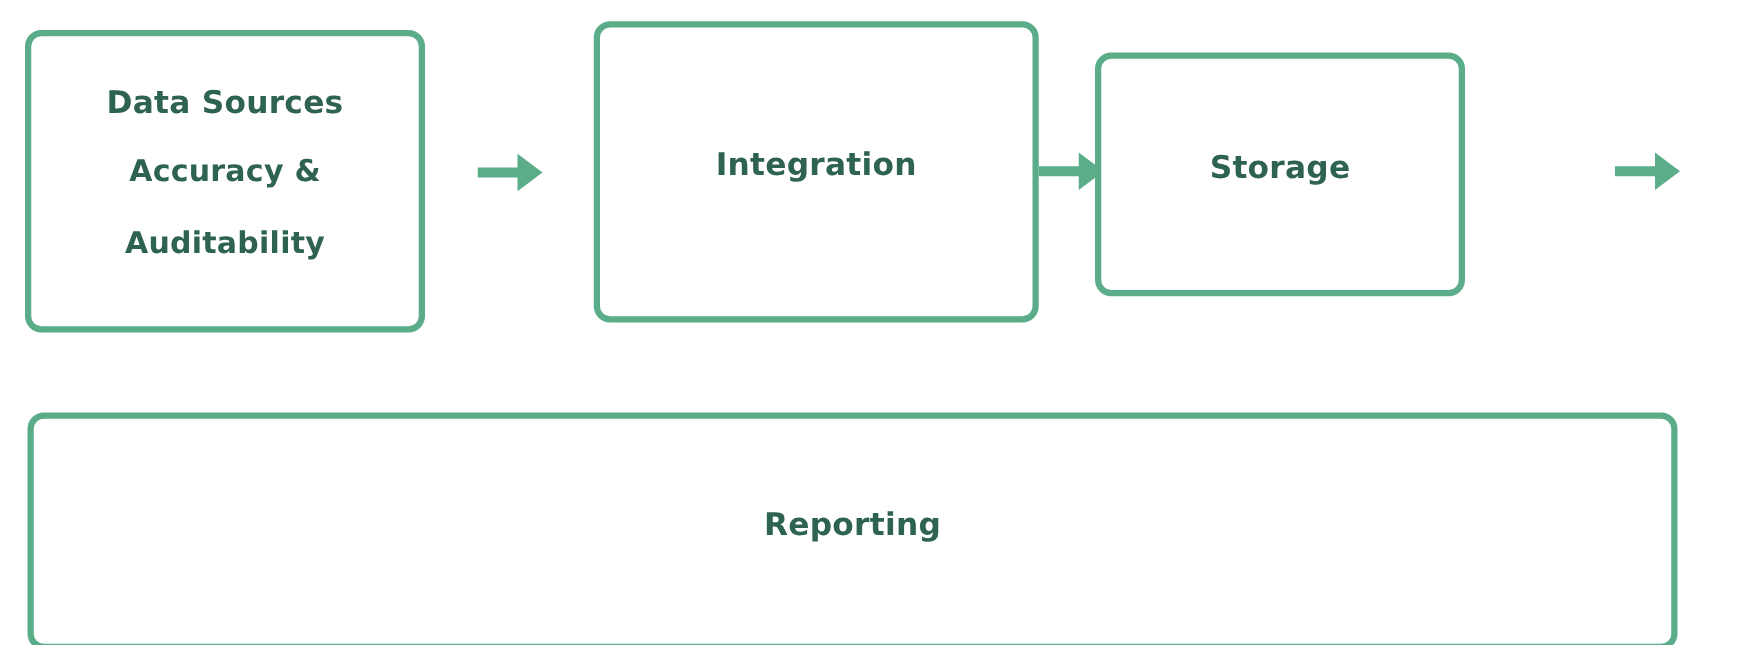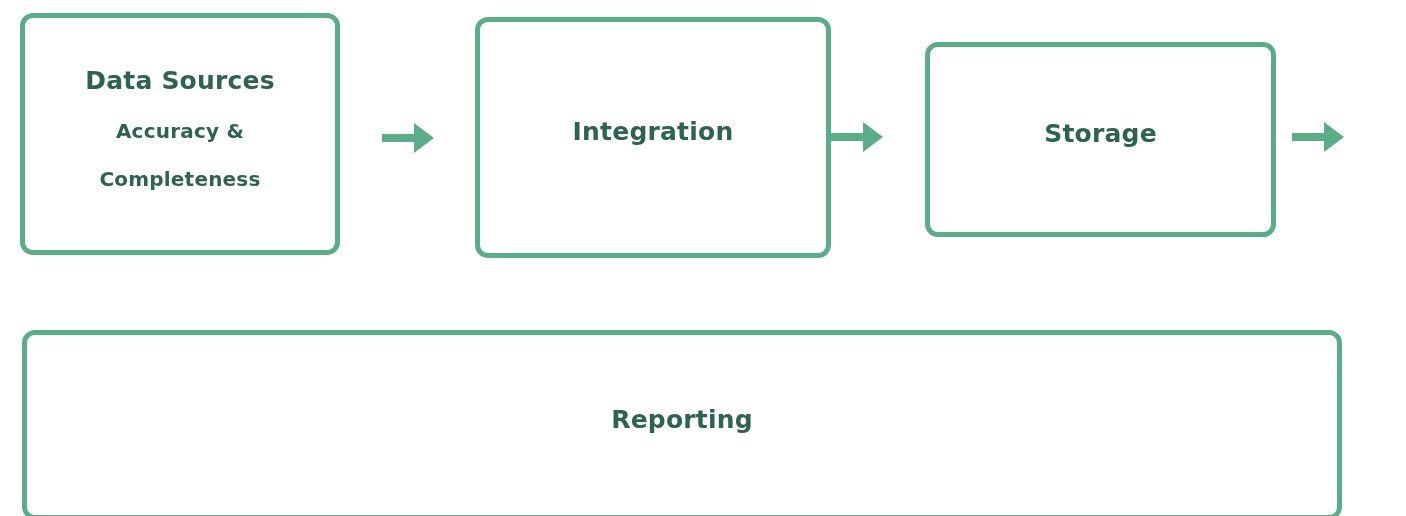--- a/index.html
+++ b/index.html
@@ -33,30 +33,30 @@
   }
   .node-title {
     font-size: 25px;
     font-weight: bold;
     color: var(--color-text);
     line-height: 1.3;
     margin-bottom: 10px;
     letter-spacing: 0.2px;
   }
   .node-subtitle {
-    font-size: 20px;
+    font-size: 24px;
     font-weight: bold;
     color: var(--color-text);
     line-height: 2.4;
     letter-spacing: 0.2px;
   }
   .node-subtitle .sub-line { display: block; }
-  .node-data-sources { left: 20px;  top: 13px;  width: 320px;  height: 242px; }
+  .node-data-sources { left: 20px;  top: 24px;  width: 320px;  height: 242px; }
   .node-integration  { left: 475px; top: 17px;  width: 356px;  height: 241px; }
-  .node-storage      { left: 925px; top: 42px;  width: 351px;  height: 195px; }
+  .node-storage      { left: 876px; top: 42px;  width: 296px;  height: 195px; }
   .node-reporting    { left: 22px;  top: 302px; width: 1320px; height: 190px; margin-top: 28px; }
   .arrow {
     position: absolute;
     width: 52px;
     height: 36px;
     color: var(--color-accent);
   }
   .arrow-1 { left: 382px;  top: 120px; }
   .arrow-2 { left: 831px;  top: 119px; }
   .arrow-3 { left: 1292px; top: 119px; }
@@ -64,21 +64,21 @@
 </style>
 </head>
 <body>
 
 <div class="canvas">
 
   <div class="node node-data-sources">
     <div class="node-title">Data Sources</div>
     <div class="node-subtitle">
       <span class="sub-line">Accuracy &amp;</span>
-      <span class="sub-line">Completeness</span>
+      <span class="sub-line">Auditability</span>
     </div>
   </div>
 
   <div class="arrow arrow-1">
     <svg viewBox="0 0 52 36" aria-hidden="true">
       <rect x="0" y="14" width="33" height="8" fill="currentColor"></rect>
       <polygon points="32,3 52,18 32,33" fill="currentColor"></polygon>
     </svg>
   </div>
 

